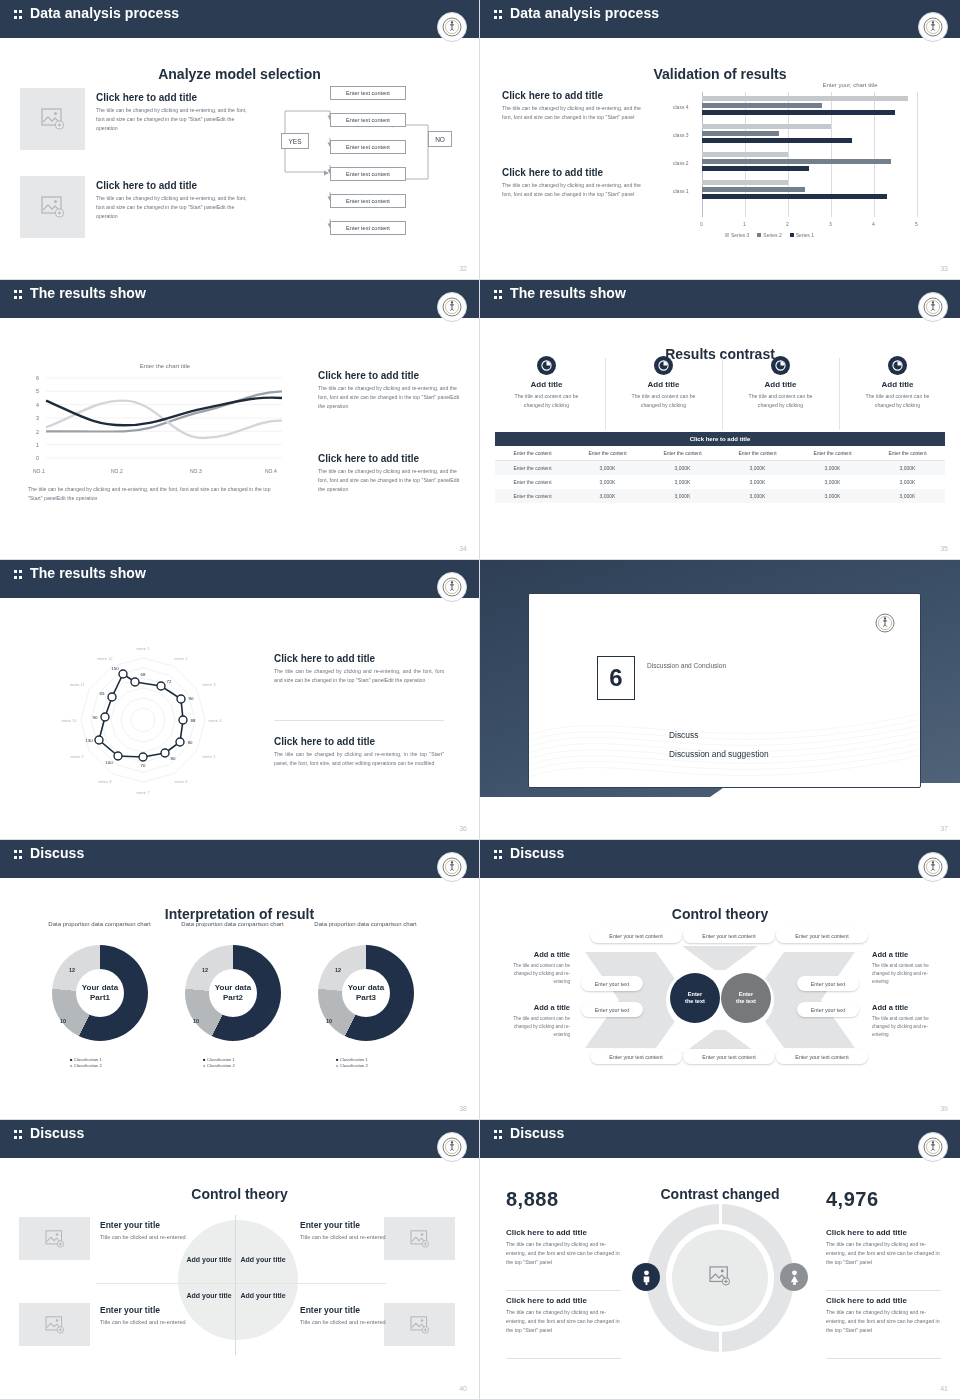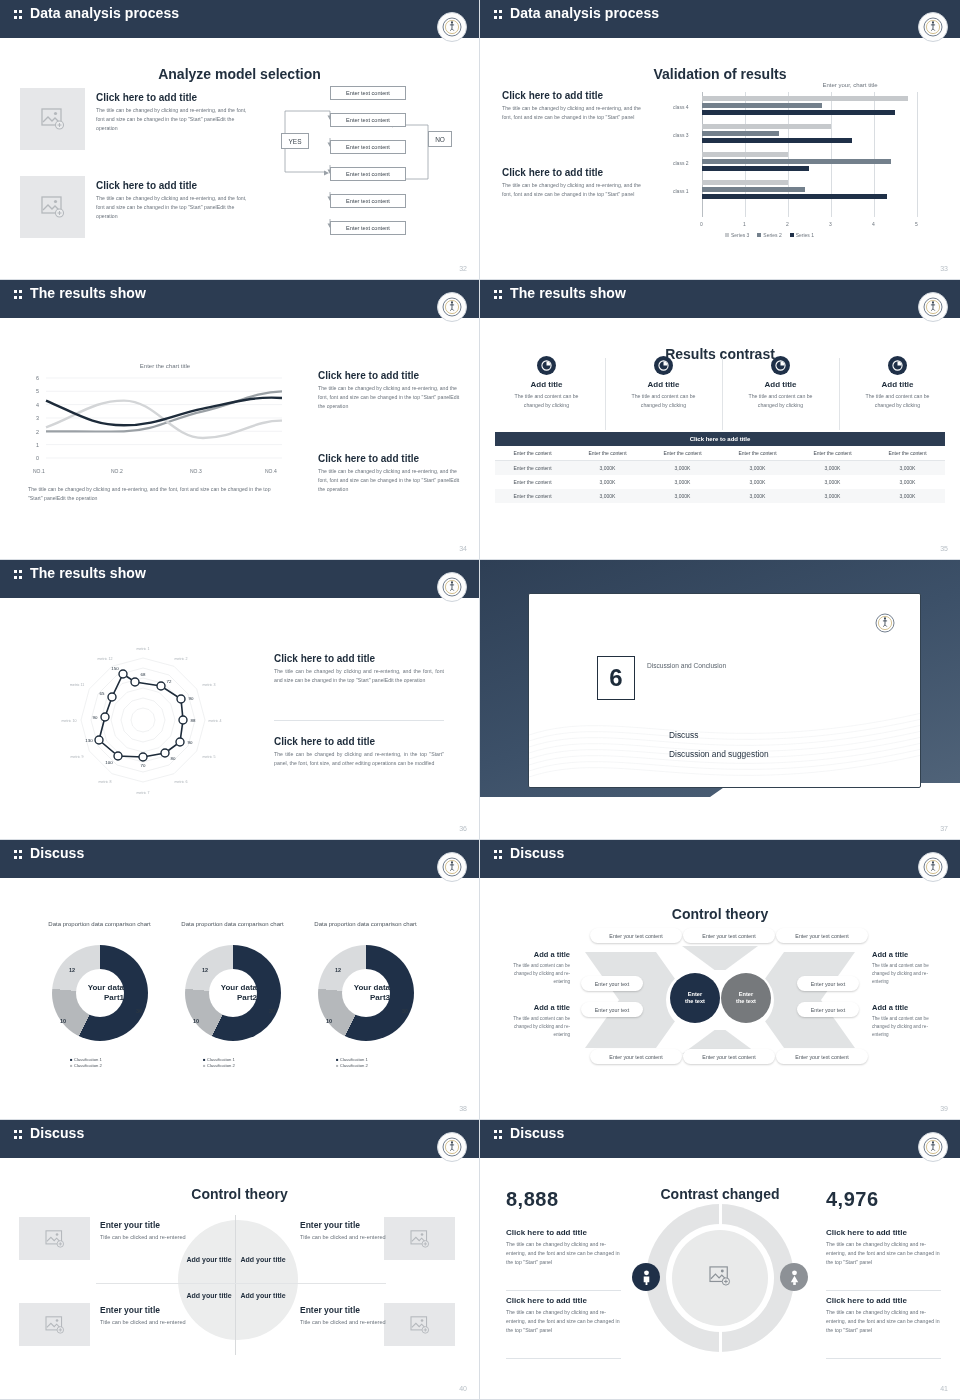--- a/index.html
+++ b/index.html
@@ -54,21 +54,21 @@
   table.rc .drow td { background:#f6f7f8; }
   table.rc .drow2 td { background:#fff; }
 
   .icircle { width:19px; height:19px; border-radius:50%; background:#1f3048; display:flex; align-items:center; justify-content:center; margin:0 auto; }
 
   .vsep { position:absolute; width:1px; background:#e1e4e7; }
 
   
   .donut { position:absolute; border-radius:50%; }
   .dhole { position:absolute; border-radius:50%; background:#fff; display:flex; flex-direction:column;
-           align-items:flex-end; justify-content:center; font-size:8px; font-weight:bold; color:#1d2b3a; line-height:1.25; }
+           align-items:center; justify-content:center; font-size:8px; font-weight:bold; color:#1d2b3a; line-height:1.25; }
   .dlab { position:absolute; font-size:5.5px; color:#2b3744; font-weight:bold; }
   .dleg { position:absolute; font-size:4.2px; color:#4d555d; line-height:1.5; }
 
   
   .pill { position:absolute; background:#fff; border-radius:9px; font-size:5.3px; color:#4d555d;
           display:flex; align-items:center; justify-content:center; box-shadow:0 1px 2px rgba(0,0,0,.18); }
   .cnode { position:absolute; border-radius:50%; color:#fff; font-size:5.6px; font-weight:bold; text-align:center;
            display:flex; align-items:center; justify-content:center; line-height:1.3; }
 
   .sect-bg { position:absolute; inset:0; background:linear-gradient(160deg,#2e3f55 0%,#3c5068 45%,#55687d 100%); }
@@ -593,20 +593,21 @@
     <span class="htxt">Discuss</span>
   </div>
   <div class="seal">
     <svg viewBox="0 0 40 40">
           <circle cx="20" cy="20" r="15" fill="none" stroke="#3d4e63" stroke-width="1.2"></circle>
           <circle cx="20" cy="20" r="11" fill="none" stroke="#b89a4e" stroke-width="1"></circle>
           <path d="M20 13v10M16.5 16.5h7M20 23l-3 3M20 23l3 3" stroke="#22303f" stroke-width="1.3" fill="none"></path>
           <circle cx="20" cy="12" r="1.6" fill="#22303f"></circle>
         </svg>
   </div>
+  <div class="stitle">Interpretation of result</div>
 
   <p class="body" style="position:absolute;left:42px;top:80px;width:115px;text-align:center;font-size:6px;color:#4d555d;line-height:1.55;">Data proportion data comparison chart</p>
   <div class="donut" style="left:52px;top:105px;width:96px;height:96px;background:conic-gradient(#1f3048 0deg 206deg, #b5b8bb 206deg 275deg, #d9dbdd 275deg 360deg);"></div>
   <div class="dhole" style="left:76px;top:129px;width:48px;height:48px;">
     <span>Your data</span>
     <span>Part1</span>
   </div>
   <div class="dlab" style="left:136px;top:168px;">30</div>
   <div class="dlab" style="left:60px;top:178px;">10</div>
   <div class="dlab" style="left:69px;top:127px;">12</div>

